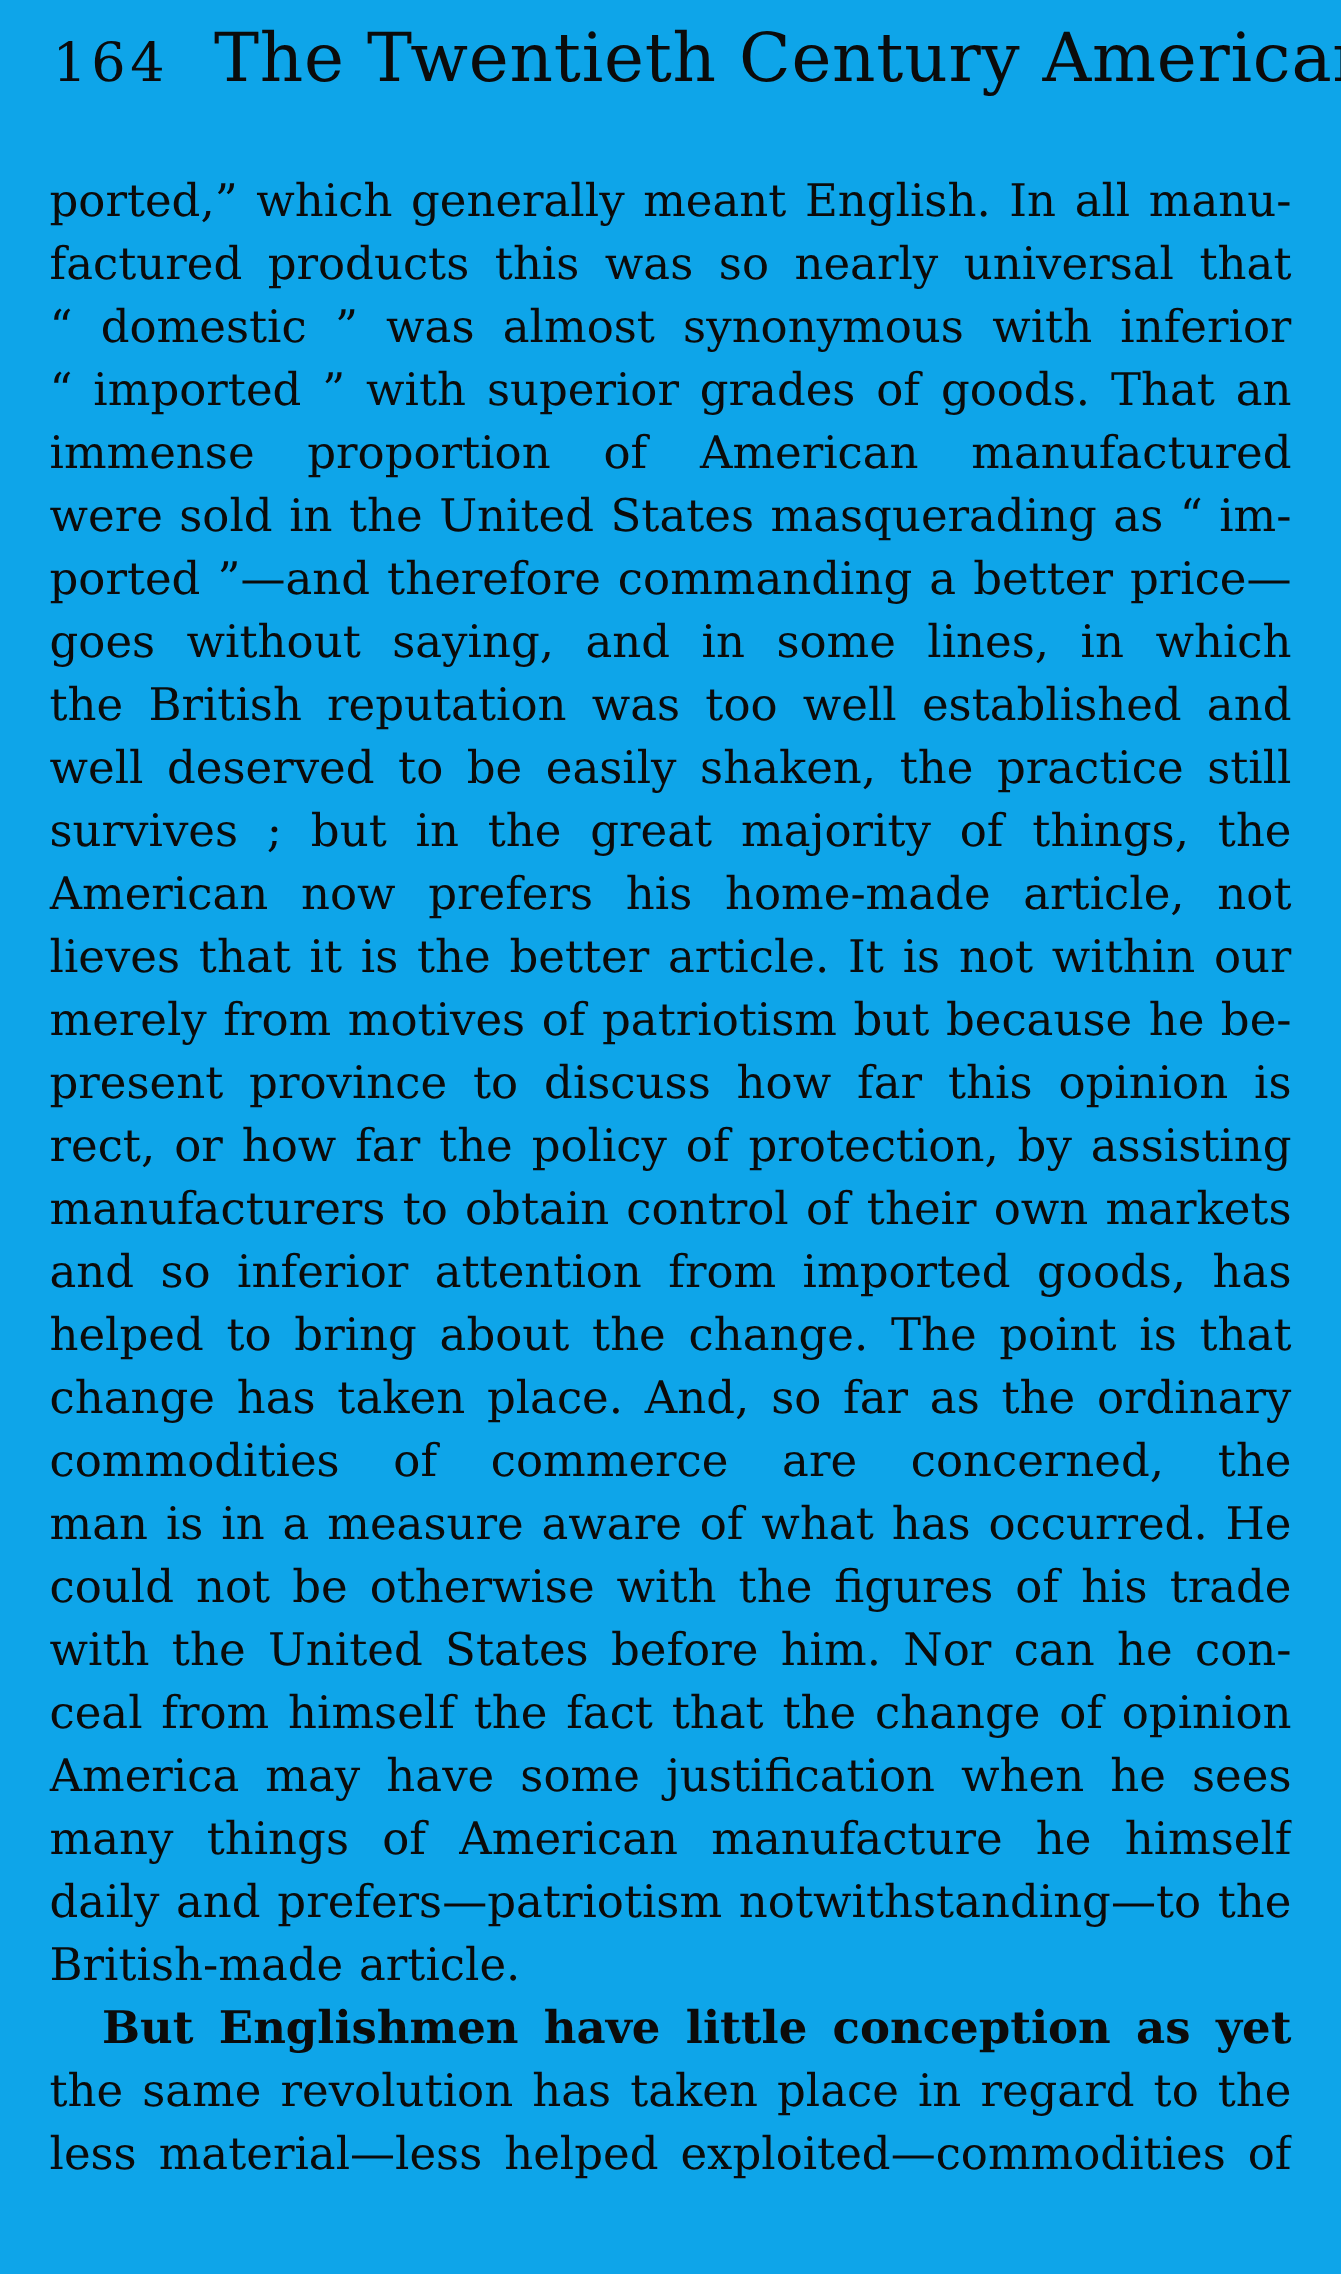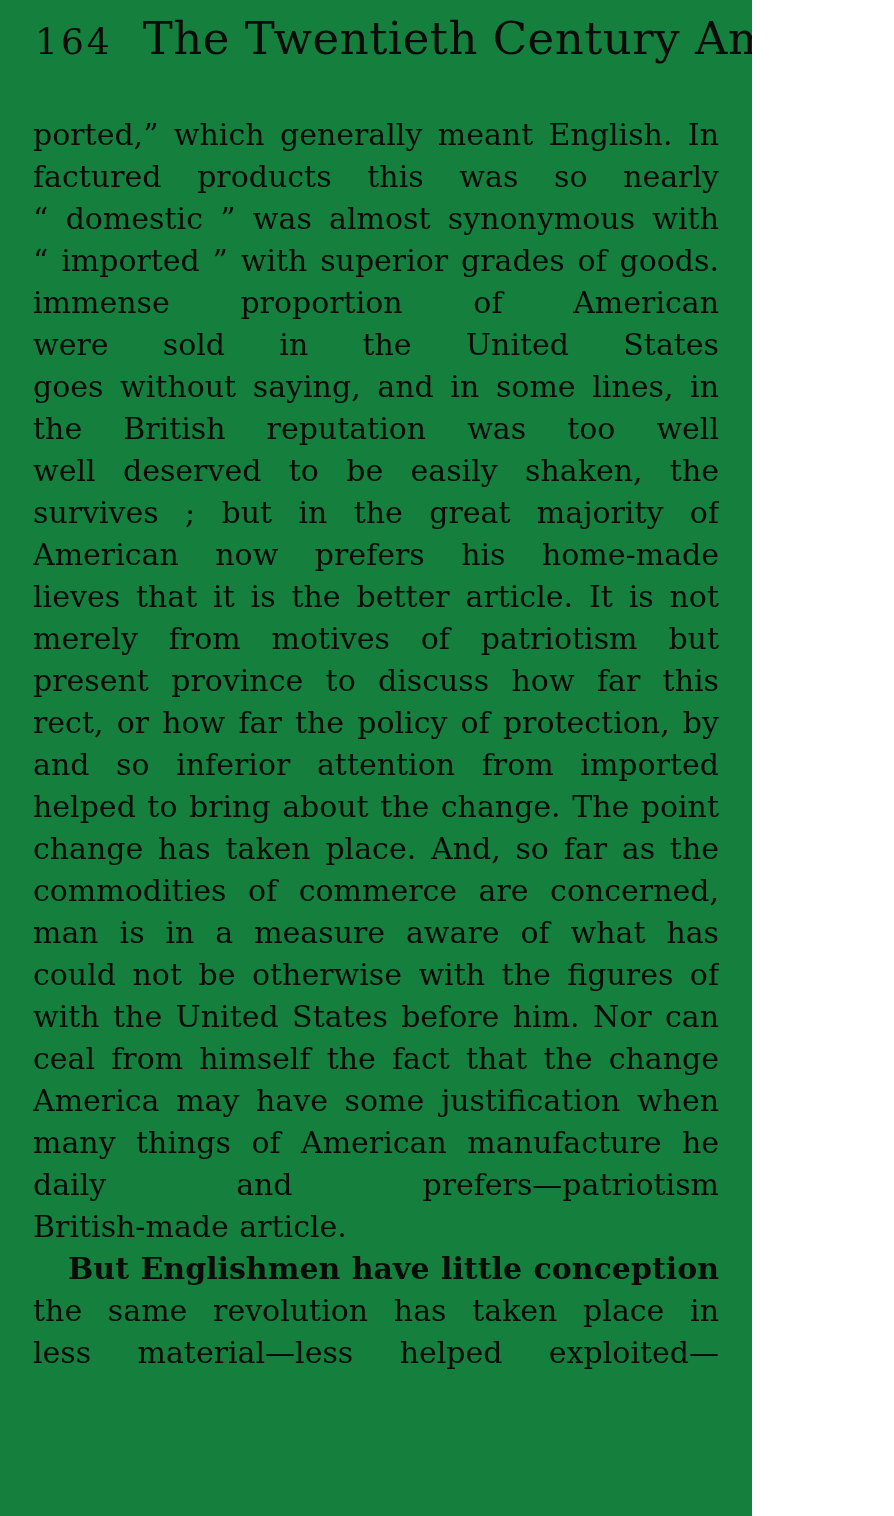--- a/index.html
+++ b/index.html
@@ -1,21 +1,21 @@
 <!DOCTYPE html>
 <html><head>
 <meta charset="utf-8">
 <style>
   html, body { margin: 0; padding: 0; background: #ffffff; }
   .page {
     position: relative;
-    width: 752px;
+    width: 894px;
     height: 1516px;
     box-sizing: border-box;
-    background: #15803d;
+    background: #0ea5e9;
     color: #0b0b0b;
     font-family: "DejaVu Serif", "Liberation Serif", serif;
     padding: 10px 33px 0 33px;
     overflow: hidden;
   }
   .running-header {
     display: flex;
     align-items: baseline;
     margin-top: 2px;
     white-space: nowrap;
@@ -62,29 +62,31 @@
   </div>
 
   <div class="body-text">
     <div>
       <div class="line">ported,” which generally meant English.  In all manu-</div>
       <div class="line">factured products this was so nearly universal that</div>
       <div class="line">“ domestic ” was almost synonymous with inferior and</div>
       <div class="line">“ imported ” with superior grades of goods.  That an</div>
       <div class="line">immense proportion of American manufactured articles</div>
       <div class="line">were sold in the United States masquerading as “ im-</div>
+      <div class="line">ported ”—and therefore commanding a better price—</div>
       <div class="line">goes without saying, and in some lines, in which</div>
       <div class="line">the British reputation was too well established and</div>
       <div class="line">well deserved to be easily shaken, the practice still</div>
       <div class="line">survives ; but in the great majority of things, the</div>
       <div class="line">American now prefers his home-made article, not</div>
       <div class="line">lieves that it is the better article.  It is not within our</div>
       <div class="line">merely from motives of patriotism but because he be-</div>
       <div class="line">present province to discuss how far this opinion is cor-</div>
       <div class="line">rect, or how far the policy of protection, by assisting</div>
+      <div class="line">manufacturers to obtain control of their own markets</div>
       <div class="line">and so inferior attention from imported goods, has</div>
       <div class="line">helped to bring about the change.  The point is that the</div>
       <div class="line">change has taken place.  And, so far as the ordinary</div>
       <div class="line">commodities of commerce are concerned, the English-</div>
       <div class="line">man is in a measure aware of what has occurred.  He</div>
       <div class="line">could not be otherwise with the figures of his trade</div>
       <div class="line">with the United States before him.  Nor can he con-</div>
       <div class="line">ceal from himself the fact that the change of opinion in</div>
       <div class="line">America may have some justification when he sees how</div>
       <div class="line">many things of American manufacture he himself uses</div>

